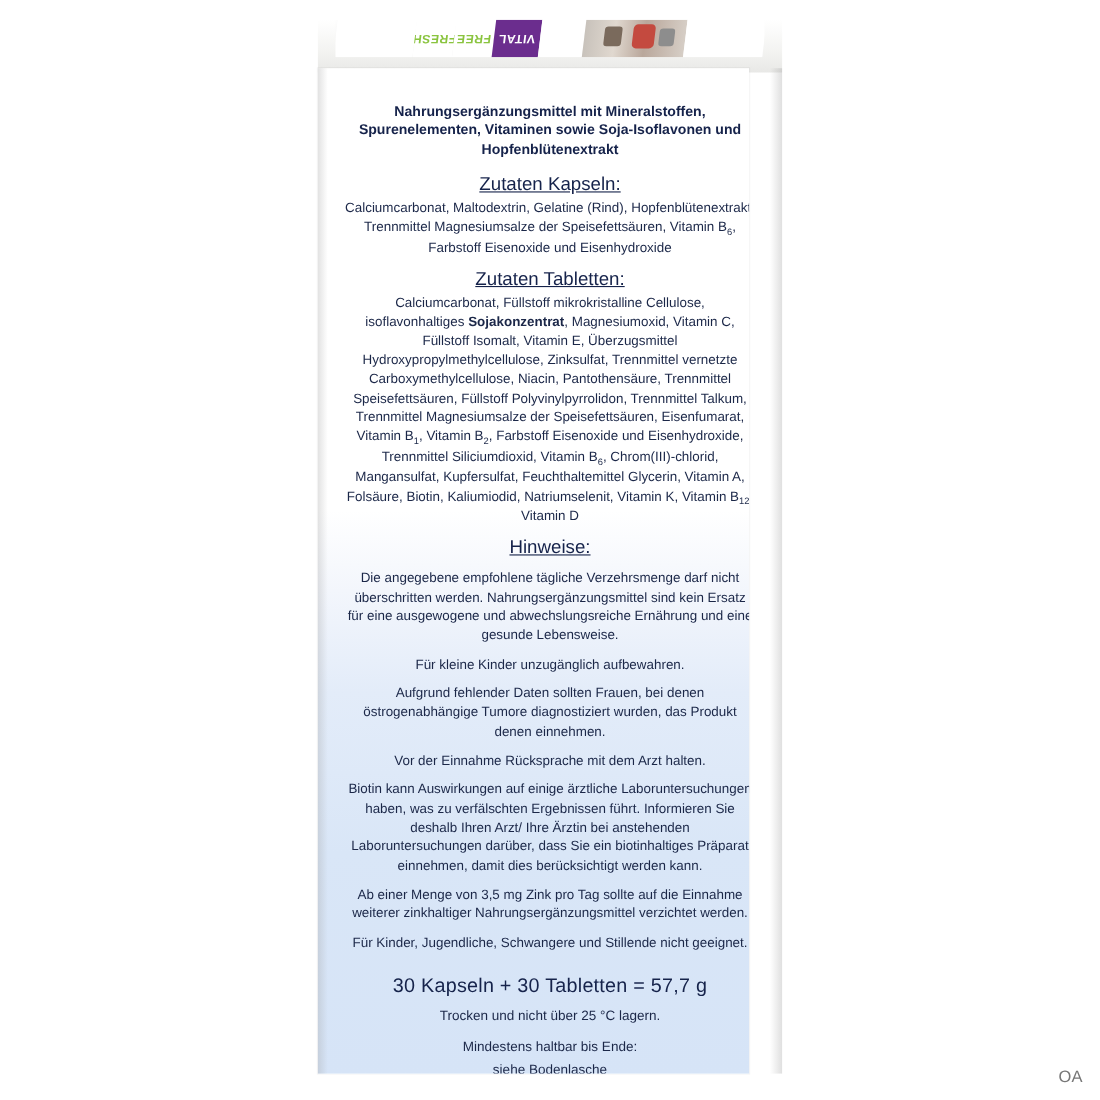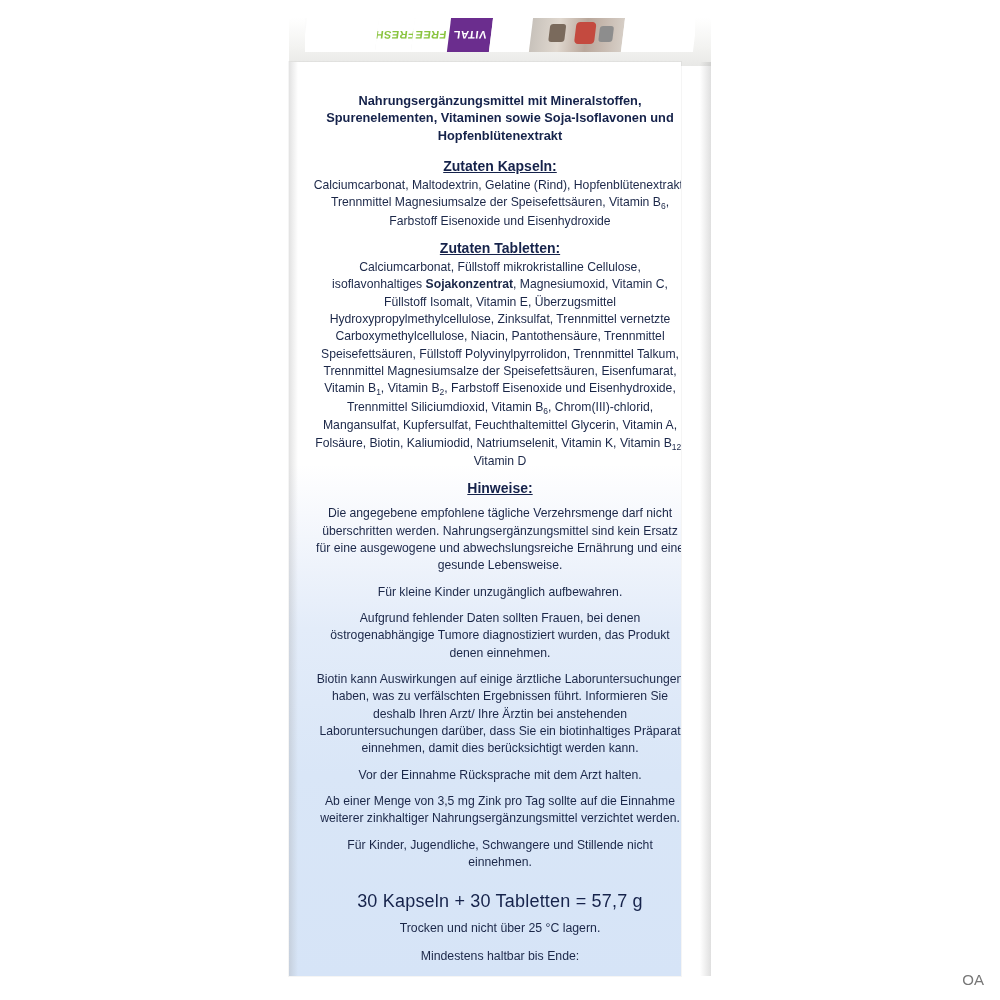--- a/index.html
+++ b/index.html
@@ -127,22 +127,22 @@
   }
 
   .headline {
     font-size: 12.8px;
     font-weight: bold;
     line-height: 1.35;
     color: #15224a;
     margin: 14px 8px 14px 8px;
   }
   .sec-title {
-    font-size: 14px;
-    font-weight: bold;
+    font-size: 17px;
+    font-weight: normal;
     color: #15224a;
     text-decoration: underline;
     margin: 10px 0 3px 0;
   }
   .body {
     font-size: 12.2px;
     line-height: 1.42;
     color: #1b2748;
     margin: 0 2px 0 2px;
   }
@@ -217,28 +217,29 @@
         <div class="sec-title">Zutaten Kapseln:</div>
         <div class="body small-gap"><span>Calciumcarbonat, Maltodextrin, Gelatine (Rind), Hopfenblütenextrakt, Trennmittel Magnesiumsalze der Speisefettsäuren, Vitamin B<sub>6</sub>, Farbstoff Eisenoxide und Eisenhydroxide</span></div>
 
         <div class="sec-title">Zutaten Tabletten:</div>
         <div class="body"><span>Calciumcarbonat, Füllstoff mikrokristalline Cellulose, isoflavonhaltiges </span><b>Sojakonzentrat</b><span>, Magnesiumoxid, Vitamin C, Füllstoff Isomalt, Vitamin E, Überzugsmittel Hydroxypropylmethylcellulose, Zinksulfat, Trennmittel vernetzte Carboxymethylcellulose, Niacin, Pantothensäure, Trennmittel Speisefettsäuren, Füllstoff Polyvinylpyrrolidon, Trennmittel Talkum, Trennmittel Magnesiumsalze der Speisefettsäuren, Eisenfumarat, Vitamin B<sub>1</sub>, Vitamin B<sub>2</sub>, Farbstoff Eisenoxide und Eisenhydroxide, Trennmittel Siliciumdioxid, Vitamin B<sub>6</sub>, Chrom(III)-chlorid, Mangansulfat, Kupfersulfat, Feuchthaltemittel Glycerin, Vitamin A, Folsäure, Biotin, Kaliumiodid, Natriumselenit, Vitamin K, Vitamin B<sub>12</sub>, Vitamin D</span></div>
 
         <div class="sec-title">Hinweise:</div>
         <div class="body p">Die angegebene empfohlene tägliche Verzehrsmenge darf nicht überschritten werden. Nahrungsergänzungsmittel sind kein Ersatz für eine ausgewogene und abwechslungsreiche Ernährung und eine gesunde Lebensweise.</div>
         <div class="body p">Für kleine Kinder unzugänglich aufbewahren.</div>
         <div class="body p">Aufgrund fehlender Daten sollten Frauen, bei denen östrogenabhängige Tumore diagnostiziert wurden, das Produkt denen einnehmen.</div>
+        <div class="body p">Vor der Einnahme Rücksprache mit dem Arzt halten.</div>
         <div class="body p">Biotin kann Auswirkungen auf einige ärztliche Laboruntersuchungen haben, was zu verfälschten Ergebnissen führt. Informieren Sie deshalb Ihren Arzt/ Ihre Ärztin bei anstehenden Laboruntersuchungen darüber, dass Sie ein biotinhaltiges Präparat einnehmen, damit dies berücksichtigt werden kann.</div>
-        <div class="body p">Vor der Einnahme Rücksprache mit dem Arzt halten.</div>
         <div class="body p">Ab einer Menge von 3,5 mg Zink pro Tag sollte auf die Einnahme weiterer zinkhaltiger Nahrungsergänzungsmittel verzichtet werden.</div>
-        <div class="body p">Für Kinder, Jugendliche, Schwangere und Stillende nicht einnehmen.</div>
+        <div class="body p">Für Kinder, Jugendliche, Schwangere und Stillende nicht geeignet.</div>
 
         <div class="amount">30 Kapseln + 30 Tabletten = 57,7 g</div>
         <div class="storage">Trocken und nicht über 25 °C lagern.</div>
         <div class="bestbefore">Mindestens haltbar bis Ende:</div>
+        <div class="storage">siehe Bodenlasche</div>
 
       </div>
     </div>
 
     <div class="edge-left"></div>
     <div class="edge-right"></div>
   </div>
 
   <div class="watermark">OA</div>
 

